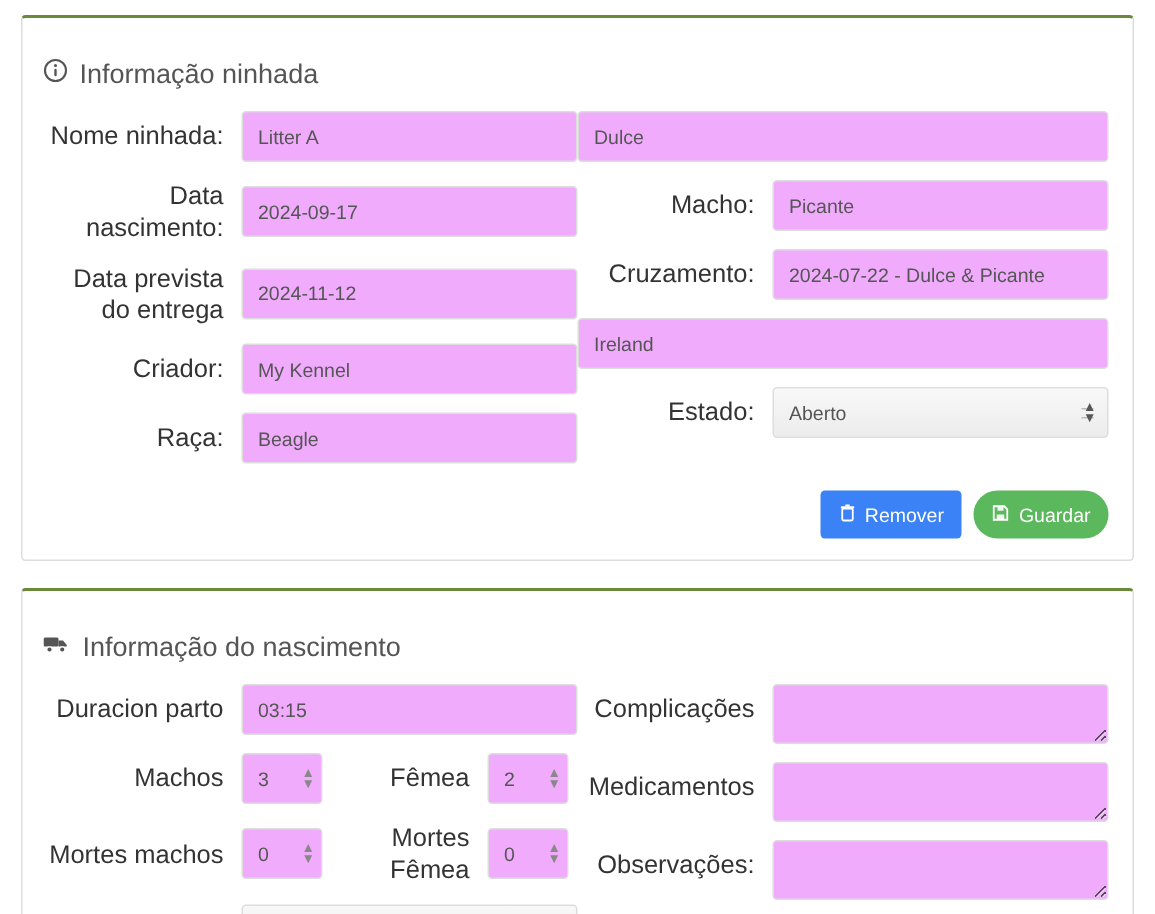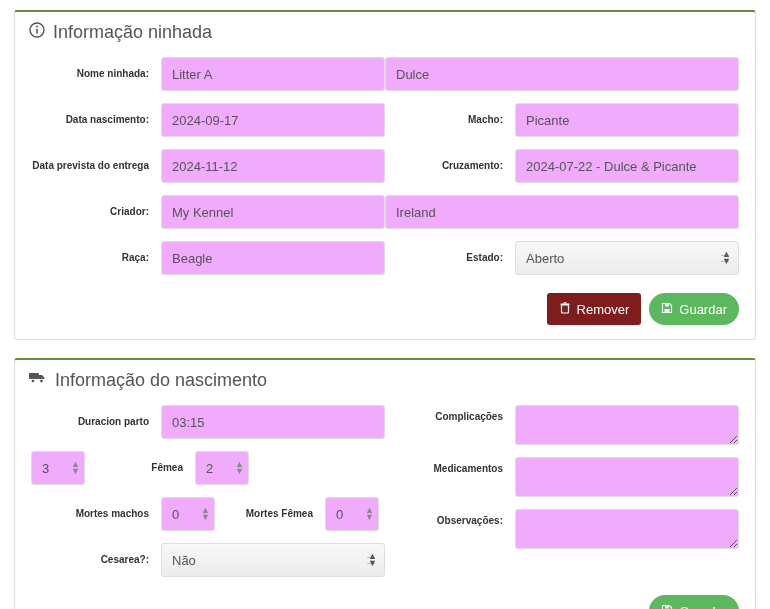--- a/index.html
+++ b/index.html
@@ -13,23 +13,24 @@
     }
     .panel {
       border: 1px solid #ddd;
       border-top: 2px solid #6a8a3a;
       border-radius: 3px;
       margin-bottom: 18px;
       padding-bottom: 14px;
     }
     .panel-header {
       display: flex;
-      align-items: flex-start;
+      align-items: center;
       padding: 10px 14px 8px 14px;
       color: #555;
+      margin-top: 17px;
     }
     .panel-header .hicon {
       margin-right: 8px;
       color: #555;
       font-size: 16px;
     }
     .panel-title {
       font-size: 18px;
       font-weight: 400;
       color: #555;
@@ -42,22 +43,22 @@
     .form-row {
       display: flex;
       align-items: center;
       margin-bottom: 12px;
     }
     .form-label {
       width: 130px;
       min-width: 130px;
       text-align: right;
       padding-right: 12px;
-      font-size: 10px;
-      font-weight: 700;
+      font-size: 17px;
+      font-weight: 400;
       color: #333;
       line-height: 1.25;
     }
     .form-control {
       flex: 1;
       height: 34px;
       padding: 6px 10px;
       border: 1px solid #ddd;
       border-radius: 3px;
       font-size: 13px;
@@ -117,21 +118,21 @@
       align-items: center;
       gap: 6px;
       height: 32px;
       padding: 0 12px;
       border: none;
       border-radius: 3px;
       font-size: 13px;
       color: #fff;
       cursor: pointer;
     }
-    .btn-danger { background: #7f1d1d; }
+    .btn-danger { background: #3b82f6; }
     .btn-success { background: #5cb85c; border-radius: 16px; }
     .btn .bicon { font-size: 13px; }
     textarea.form-control {
       height: 40px;
       resize: both;
       min-height: 36px;
     }
     .inline-pair {
       display: flex;
       align-items: center;
@@ -264,20 +265,21 @@
   </div>
   <div class="panel-body">
     <div class="row">
 
       <div class="col">
         <div class="form-row">
           <div class="form-label">Duracion parto</div>
           <input class="form-control" value="03:15" style="">
         </div>
         <div class="form-row">
+          <div class="form-label">Machos</div>
           <div class="inline-pair">
             <span class="num-wrap">
               <input class="form-control num-small" value="3" style="">
               <span class="spinner">▲<br>▼</span>
             </span>
             <div class="form-label mid">Fêmea</div>
             <span class="num-wrap">
               <input class="form-control num-small" value="2" style="">
               <span class="spinner">▲<br>▼</span>
             </span>

